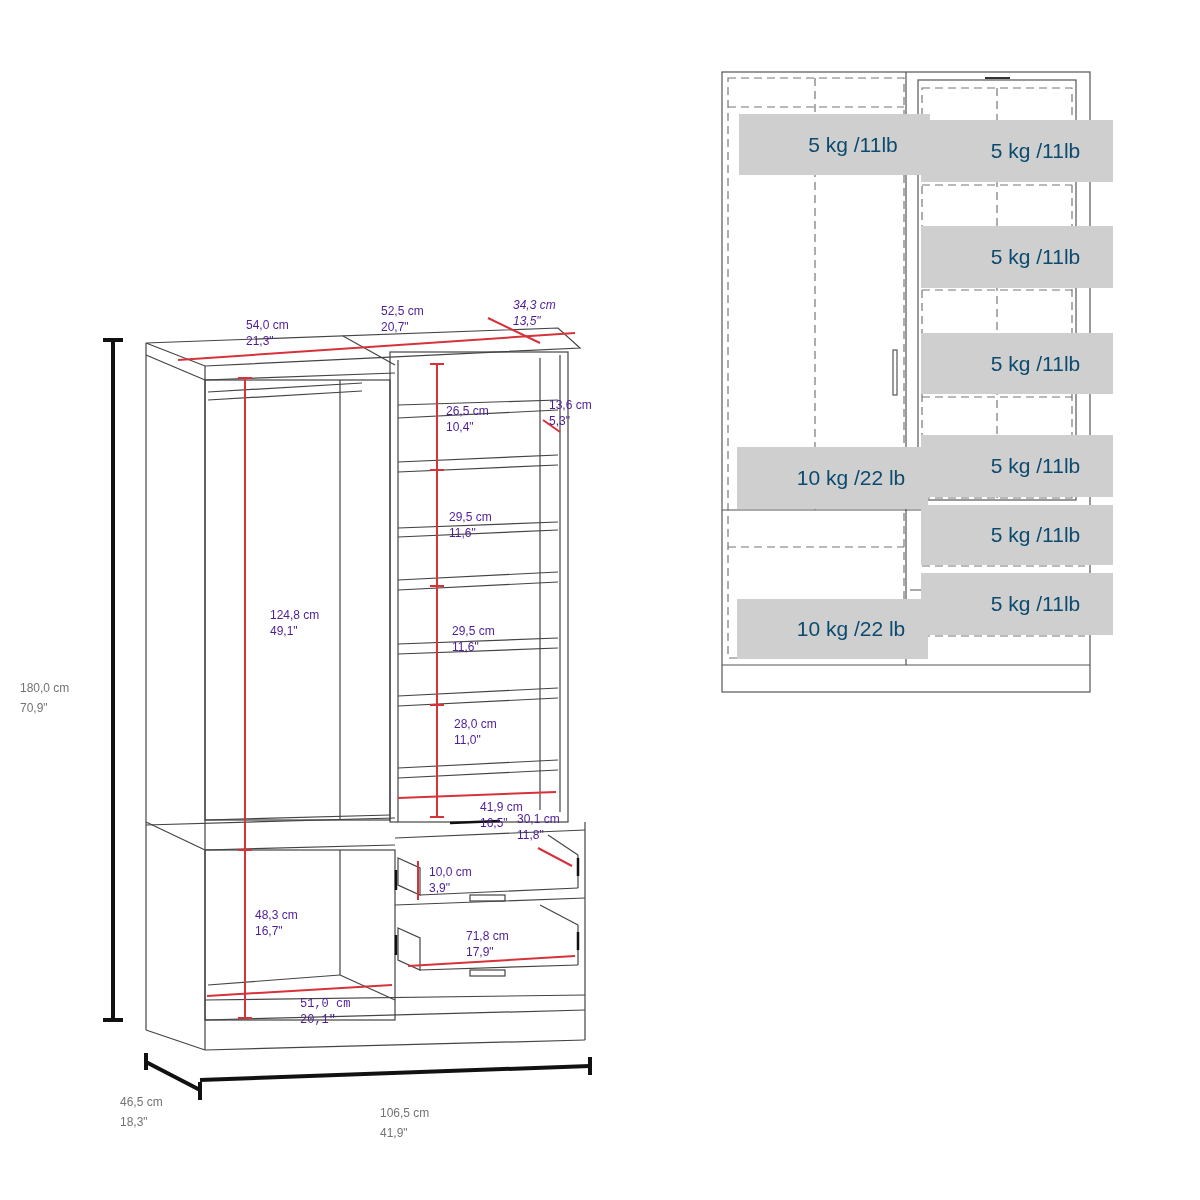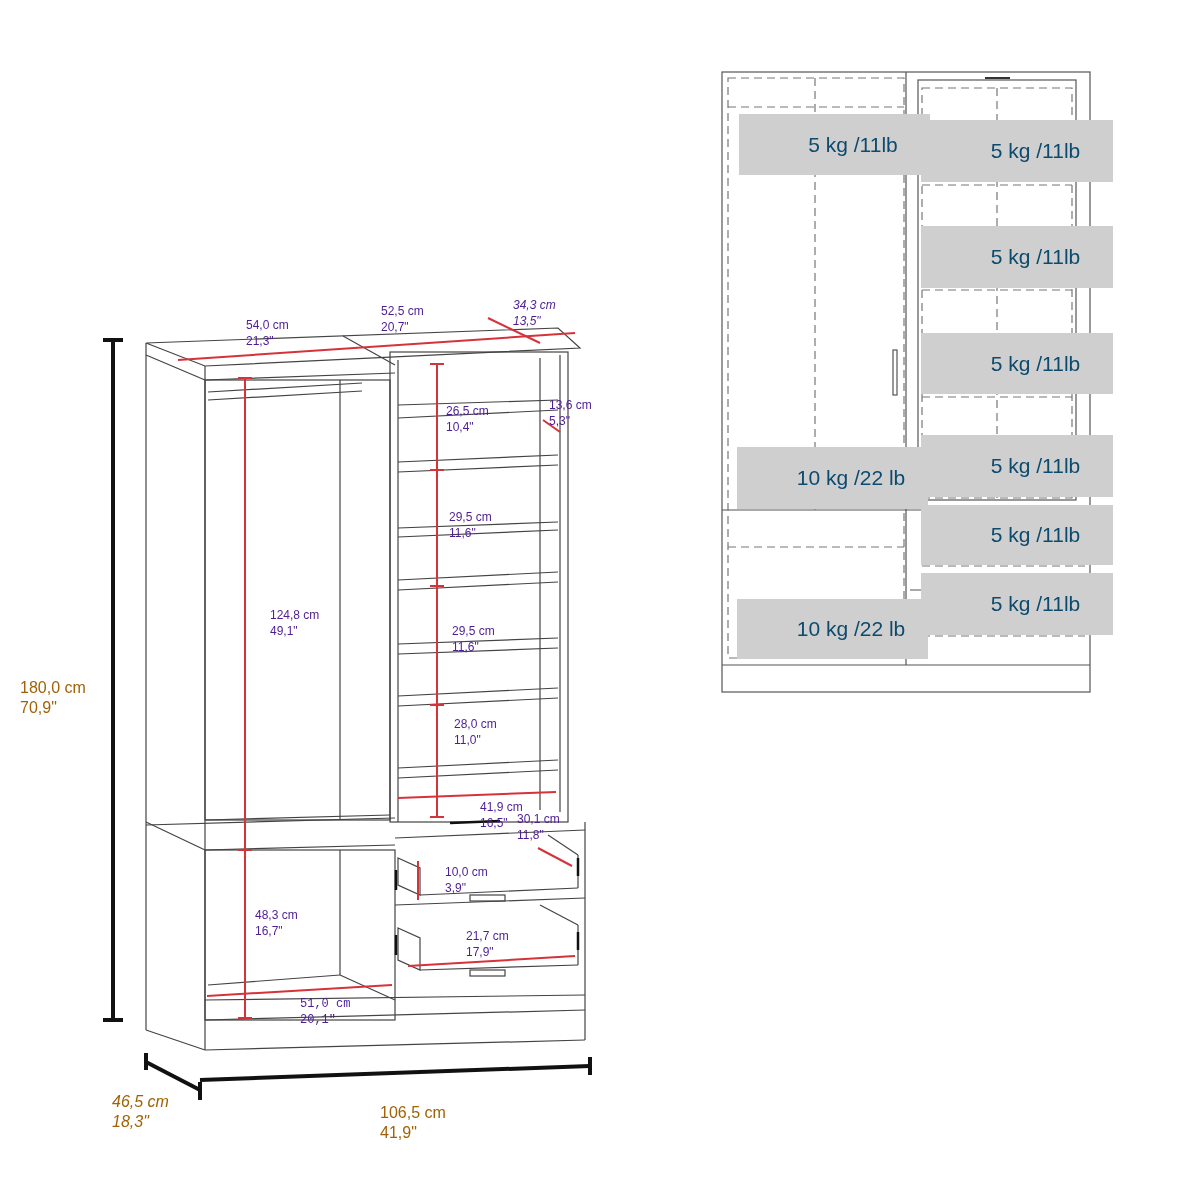--- a/index.html
+++ b/index.html
@@ -1,20 +1,20 @@
 <!DOCTYPE html>
 <html><head>
   <meta charset="utf-8">
   <style>
     html, body { margin: 0; padding: 0; background: #ffffff; }
     body { width: 1200px; height: 1200px; position: relative; overflow: hidden;
            font-family: "Liberation Sans", "DejaVu Sans", sans-serif; }
     svg { position: absolute; left: 0; top: 0; }
     .dim { position: absolute; color: #4c1d95; font-size: 12px; line-height: 16px; white-space: nowrap; }
-    .blk { position: absolute; color: #a16207; font-size: 16px; line-height: 20px; white-space: nowrap; }
+    .blk { position: absolute; color: #737373; font-size: 12px; line-height: 20px; white-space: nowrap; }
     .wbox { position: absolute; background: #cfcfcf; color: #0c4a6e; font-size: 21px;
             display: flex; align-items: center; justify-content: center; white-space: nowrap; padding-left: 37px; }
   </style>
 </head>
 <body>
 
 <svg width="1200" height="1200">
   <g fill="none" stroke="#444" stroke-width="1.2">
 
     <polygon points="146,343 558,328 580,348 205,366"></polygon>
@@ -145,21 +145,21 @@
   </g>
   <g stroke="#333" stroke-width="2">
     <line x1="985" y1="78" x2="1010" y2="78"></line>
   </g>
 </svg>
 
 <div class="blk" style="left:20px;top:678px;">
   <div>180,0 cm</div>
   <div>70,9"</div>
 </div>
-<div class="blk" style="left:112px;top:1092px;font-style:italic;">
+<div class="blk" style="left:120px;top:1092px;">
   <div>46,5 cm</div>
   <div>18,3"</div>
 </div>
 <div class="blk" style="left:380px;top:1103px;">
   <div>106,5 cm</div>
   <div>41,9"</div>
 </div>
 
 <div class="dim" style="left:246px;top:317px;">
   <div>54,0 cm</div>
@@ -205,30 +205,30 @@
 </div>
 <div class="dim" style="left:454px;top:716px;">
   <div>28,0 cm</div>
   <div>11,0"</div>
 </div>
 <div class="dim" style="left:480px;top:799px;">
   <div>41,9 cm</div>
   <div>16,5"</div>
 </div>
 
-<div class="dim" style="left:429px;top:864px;margin-left:16px;">
+<div class="dim" style="left:429px;top:864px;">
   <div>10,0 cm</div>
   <div>3,9"</div>
 </div>
 <div class="dim" style="left:517px;top:811px;">
   <div>30,1 cm</div>
   <div>11,8"</div>
 </div>
 <div class="dim" style="left:466px;top:928px;">
-  <div>21,7 cm</div>
+  <div>71,8 cm</div>
   <div>17,9"</div>
 </div>
 
 <div class="wbox" style="left:739px;top:114px;width:154px;height:61px;">5 kg /11lb</div>
 <div class="wbox" style="left:921px;top:120px;width:155px;height:62px;">5 kg /11lb</div>
 <div class="wbox" style="left:921px;top:226px;width:155px;height:62px;">5 kg /11lb</div>
 <div class="wbox" style="left:921px;top:333px;width:155px;height:61px;">5 kg /11lb</div>
 <div class="wbox" style="left:921px;top:435px;width:155px;height:62px;">5 kg /11lb</div>
 <div class="wbox" style="left:737px;top:447px;width:154px;height:62px;">10 kg /22 lb</div>
 <div class="wbox" style="left:921px;top:505px;width:155px;height:60px;">5 kg /11lb</div>

